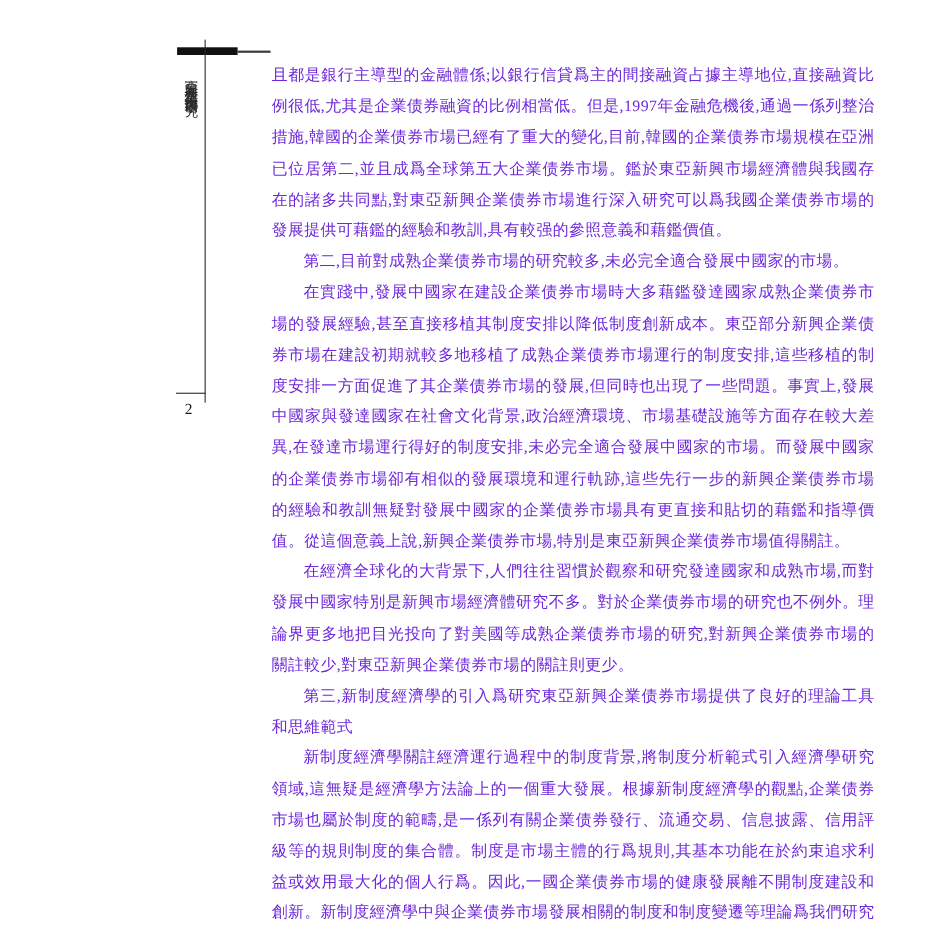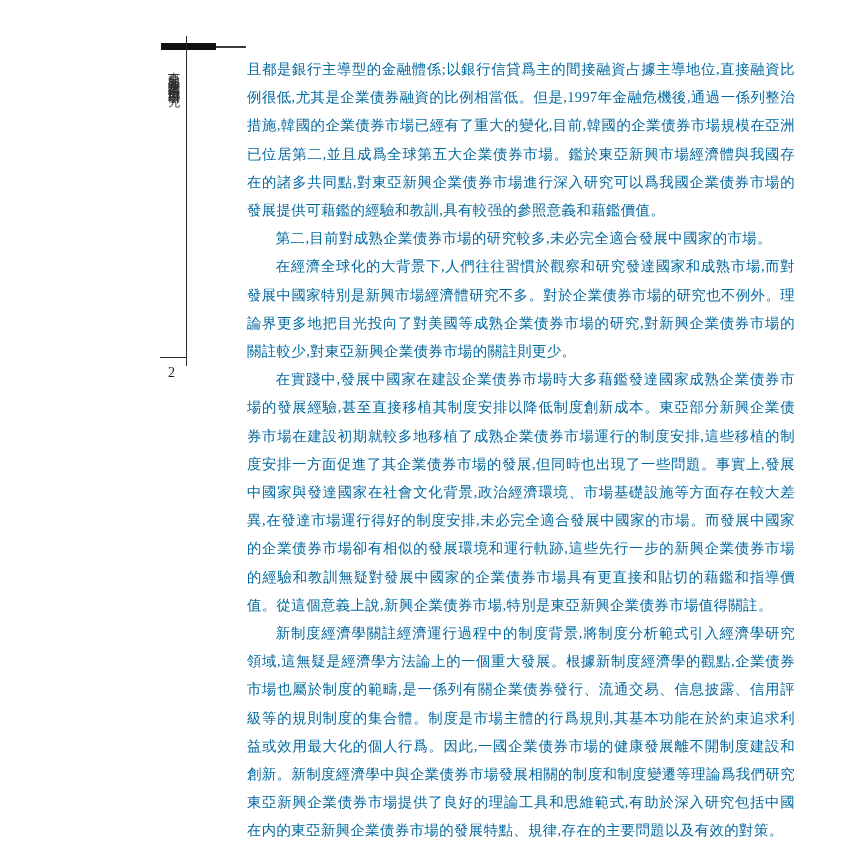--- a/index.html
+++ b/index.html
@@ -94,21 +94,21 @@
     width: 548px;
   }
 
   .body-col p {
     margin: 0;
     font-size: 14.4px;
     line-height: 28.2px;
     text-align: justify;
     text-justify: inter-character;
     letter-spacing: 0.4px;
-    color: #0369a1;
+    color: #6d28d9;
     text-indent: 0;
   }
 
   .body-col p.indent {
     text-indent: 2em;
   }
 </style>
 </head>
 <body>
 
@@ -120,19 +120,20 @@
   <div class="spine-rule"></div>
   <div class="folio-rule"></div>
 
   <div class="running-head">東亞新興企業債券市場研究</div>
 
   <div class="folio">2</div>
 
   <div class="body-col">
     <p>且都是銀行主導型的金融體係;以銀行信貸爲主的間接融資占據主導地位,直接融資比例很低,尤其是企業债券融資的比例相當低。但是,1997年金融危機後,通過一係列整治措施,韓國的企業债券市場已經有了重大的變化,目前,韓國的企業债券市場規模在亞洲已位居第二,並且成爲全球第五大企業债券市場。鑑於東亞新興市場經濟體與我國存在的諸多共同點,對東亞新興企業债券市場進行深入研究可以爲我國企業债券市場的發展提供可藉鑑的經驗和教訓,具有較强的參照意義和藉鑑價值。</p>
     <p class="indent">第二,目前對成熟企業债券市場的研究較多,未必完全適合發展中國家的市場。</p>
+    <p class="indent">在實踐中,發展中國家在建設企業债券市場時大多藉鑑發達國家成熟企業债券市場的發展經驗,甚至直接移植其制度安排以降低制度創新成本。東亞部分新興企業债券市場在建設初期就較多地移植了成熟企業债券市場運行的制度安排,這些移植的制度安排一方面促進了其企業债券市場的發展,但同時也出現了一些問題。事實上,發展中國家與發達國家在社會文化背景,政治經濟環境、市場基礎設施等方面存在較大差異,在發達市場運行得好的制度安排,未必完全適合發展中國家的市場。而發展中國家的企業债券市場卻有相似的發展環境和運行軌跡,這些先行一步的新興企業债券市場的經驗和教訓無疑對發展中國家的企業债券市場具有更直接和貼切的藉鑑和指導價值。從這個意義上說,新興企業债券市場,特別是東亞新興企業债券市場值得關註。</p>
     <p class="indent">在經濟全球化的大背景下,人們往往習慣於觀察和研究發達國家和成熟市場,而對發展中國家特別是新興市場經濟體研究不多。對於企業债券市場的研究也不例外。理論界更多地把目光投向了對美國等成熟企業债券市場的研究,對新興企業债券市場的關註較少,對東亞新興企業债券市場的關註則更少。</p>
-    <p class="indent">在實踐中,發展中國家在建設企業债券市場時大多藉鑑發達國家成熟企業债券市場的發展經驗,甚至直接移植其制度安排以降低制度創新成本。東亞部分新興企業债券市場在建設初期就較多地移植了成熟企業债券市場運行的制度安排,這些移植的制度安排一方面促進了其企業债券市場的發展,但同時也出現了一些問題。事實上,發展中國家與發達國家在社會文化背景,政治經濟環境、市場基礎設施等方面存在較大差異,在發達市場運行得好的制度安排,未必完全適合發展中國家的市場。而發展中國家的企業债券市場卻有相似的發展環境和運行軌跡,這些先行一步的新興企業债券市場的經驗和教訓無疑對發展中國家的企業债券市場具有更直接和貼切的藉鑑和指導價值。從這個意義上說,新興企業债券市場,特別是東亞新興企業债券市場值得關註。</p>
+    <p class="indent">第三,新制度經濟學的引入爲研究東亞新興企業债券市場提供了良好的理論工具和思維範式</p>
     <p class="indent">新制度經濟學關註經濟運行過程中的制度背景,將制度分析範式引入經濟學研究領域,這無疑是經濟學方法論上的一個重大發展。根據新制度經濟學的觀點,企業债券市場也屬於制度的範疇,是一係列有關企業债券發行、流通交易、信息披露、信用評級等的規則制度的集合體。制度是市場主體的行爲規則,其基本功能在於約束追求利益或效用最大化的個人行爲。因此,一國企業债券市場的健康發展離不開制度建設和創新。新制度經濟學中與企業债券市場發展相關的制度和制度變遷等理論爲我們研究東亞新興企業债券市場提供了良好的理論工具和思維範式,有助於深入研究包括中國在内的東亞新興企業债券市場的發展特點、規律,存在的主要問題以及有效的對策。</p>
 
   </div>
 
 </div>
 
 </body></html>

